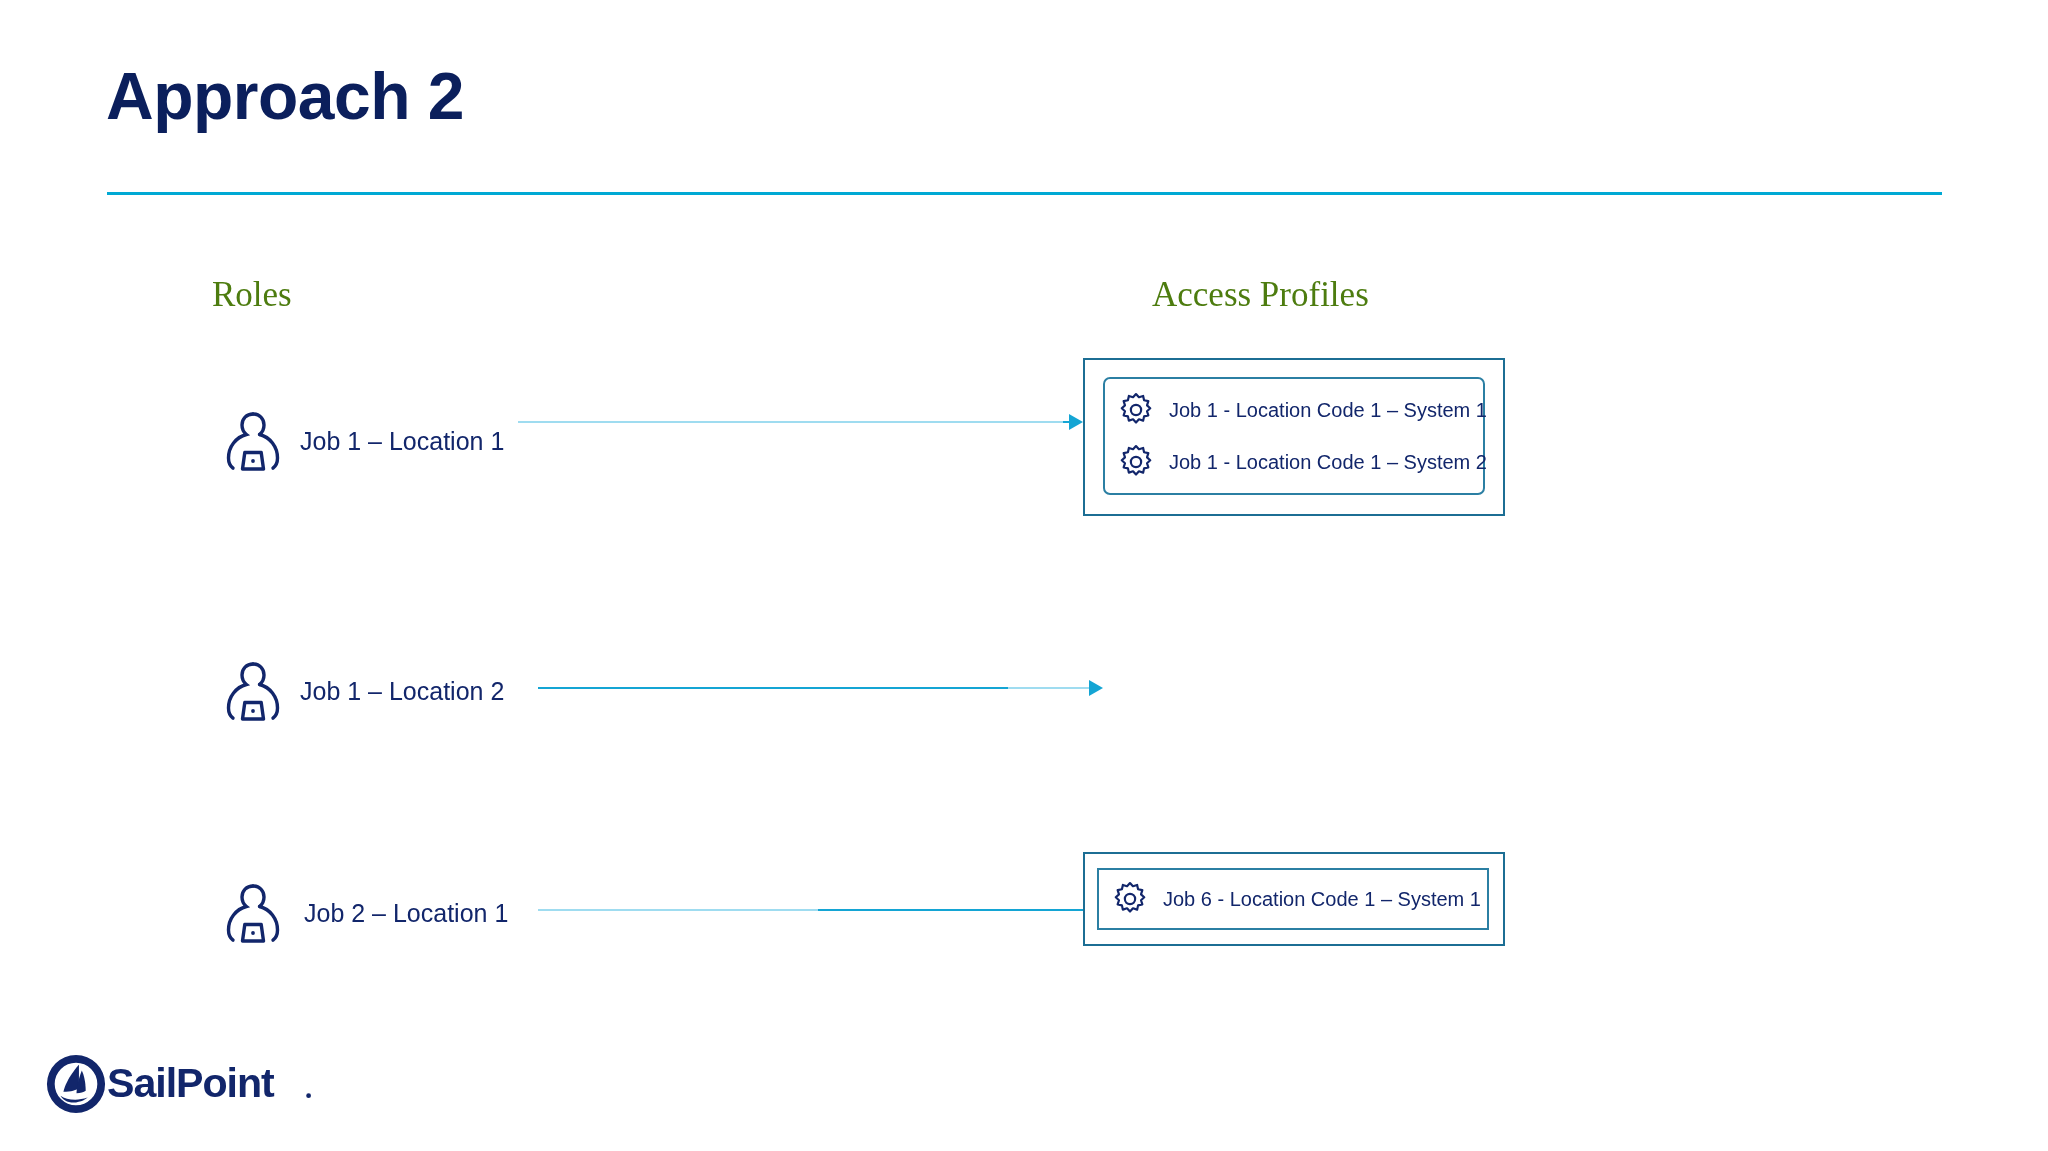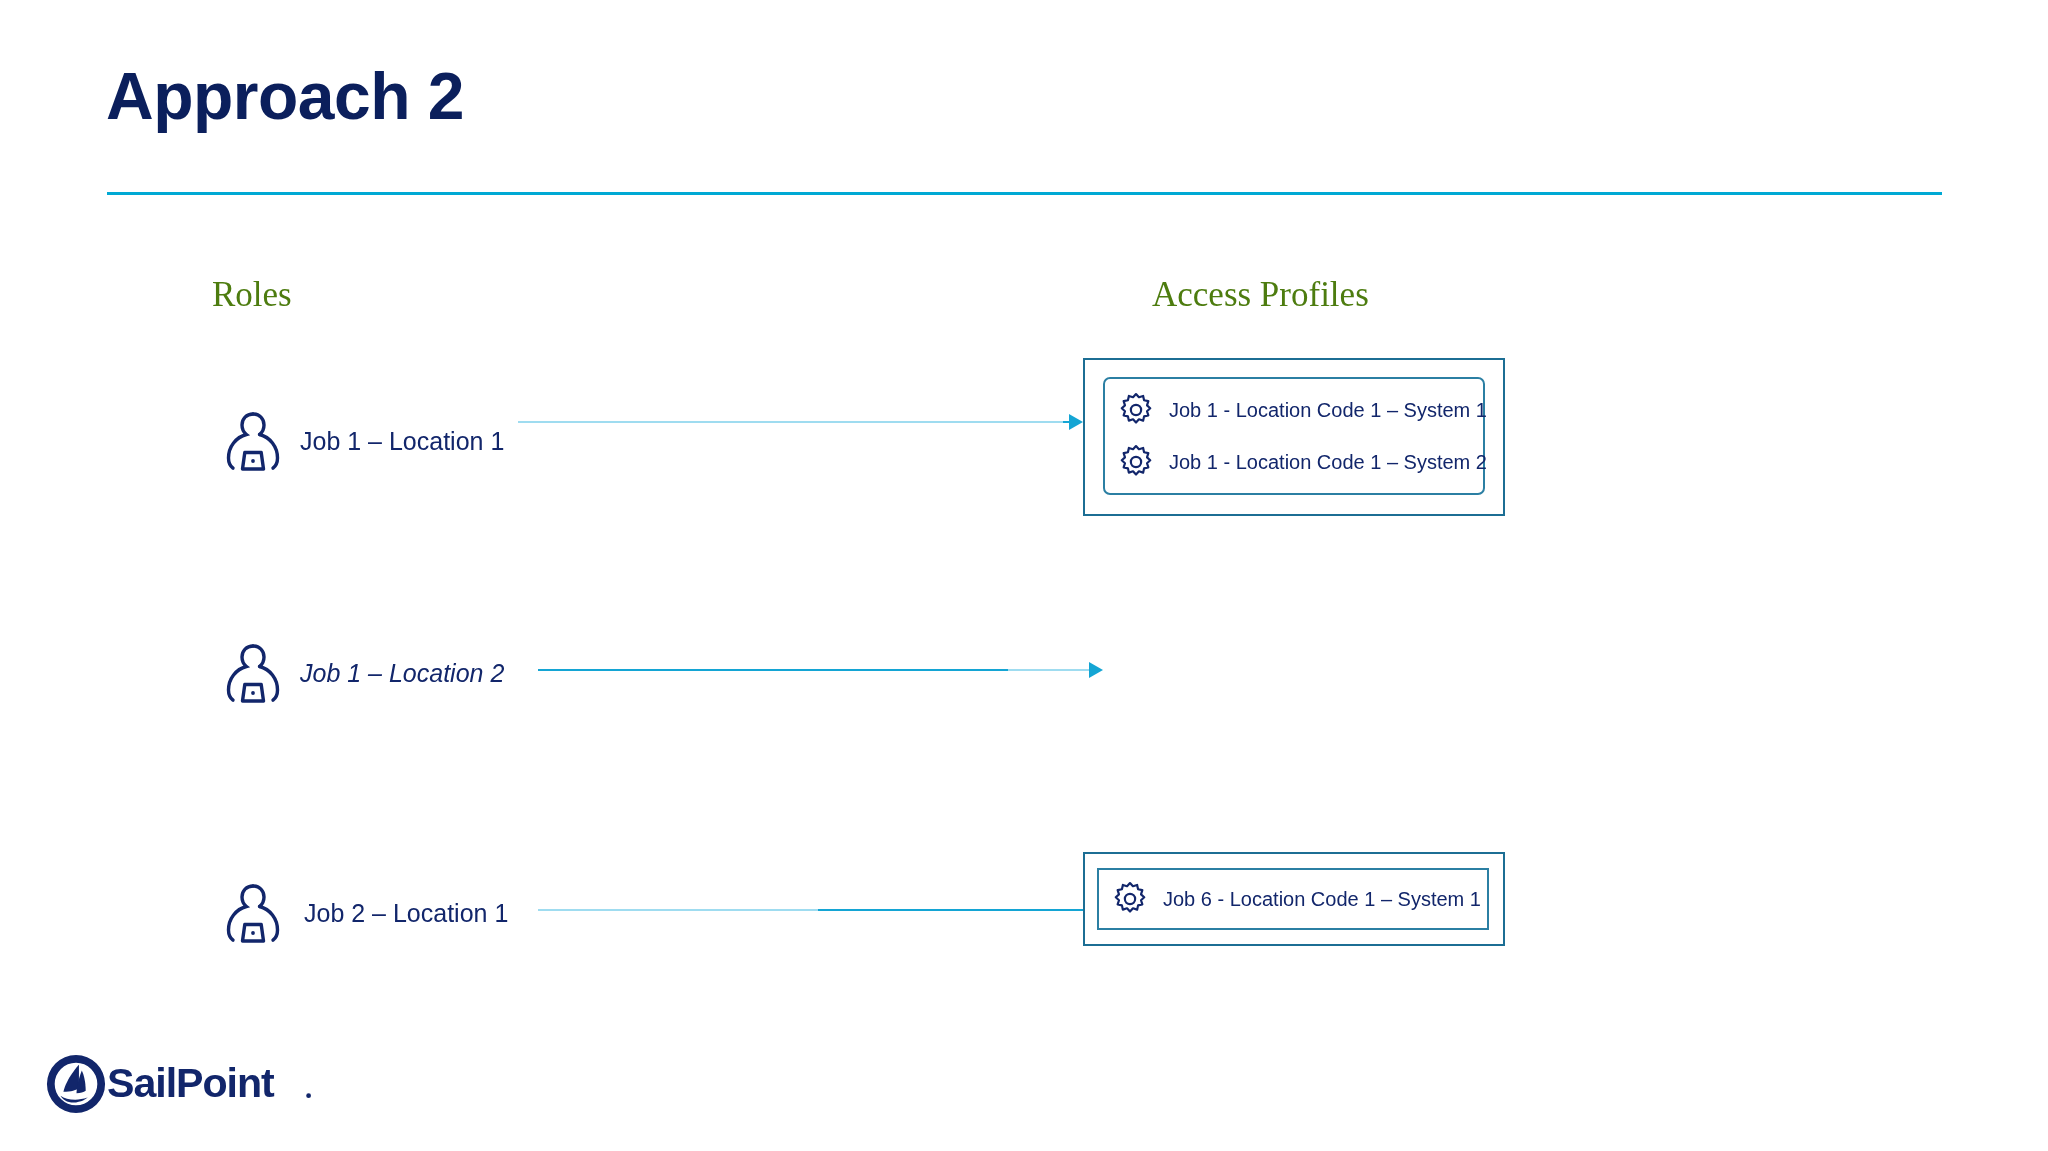--- a/index.html
+++ b/index.html
@@ -50,21 +50,21 @@
   .col-header.profiles { left: 1152px; top: 275px; }
 
   
   .row {
     position: absolute;
     left: 0;
     width: 2048px;
     height: 160px;
   }
   .row.r1 { top: 372px; }
-  .row.r2 { top: 618px; font-style: italic; }
+  .row.r2 { top: 636px; }
   .row.r3 { top: 860px; }
 
   
   .role-block {
     position: absolute;
     display: flex;
     align-items: center;
     gap: 16px;
   }
   .role-block.r1 { left: 222px; top: 36px; }

